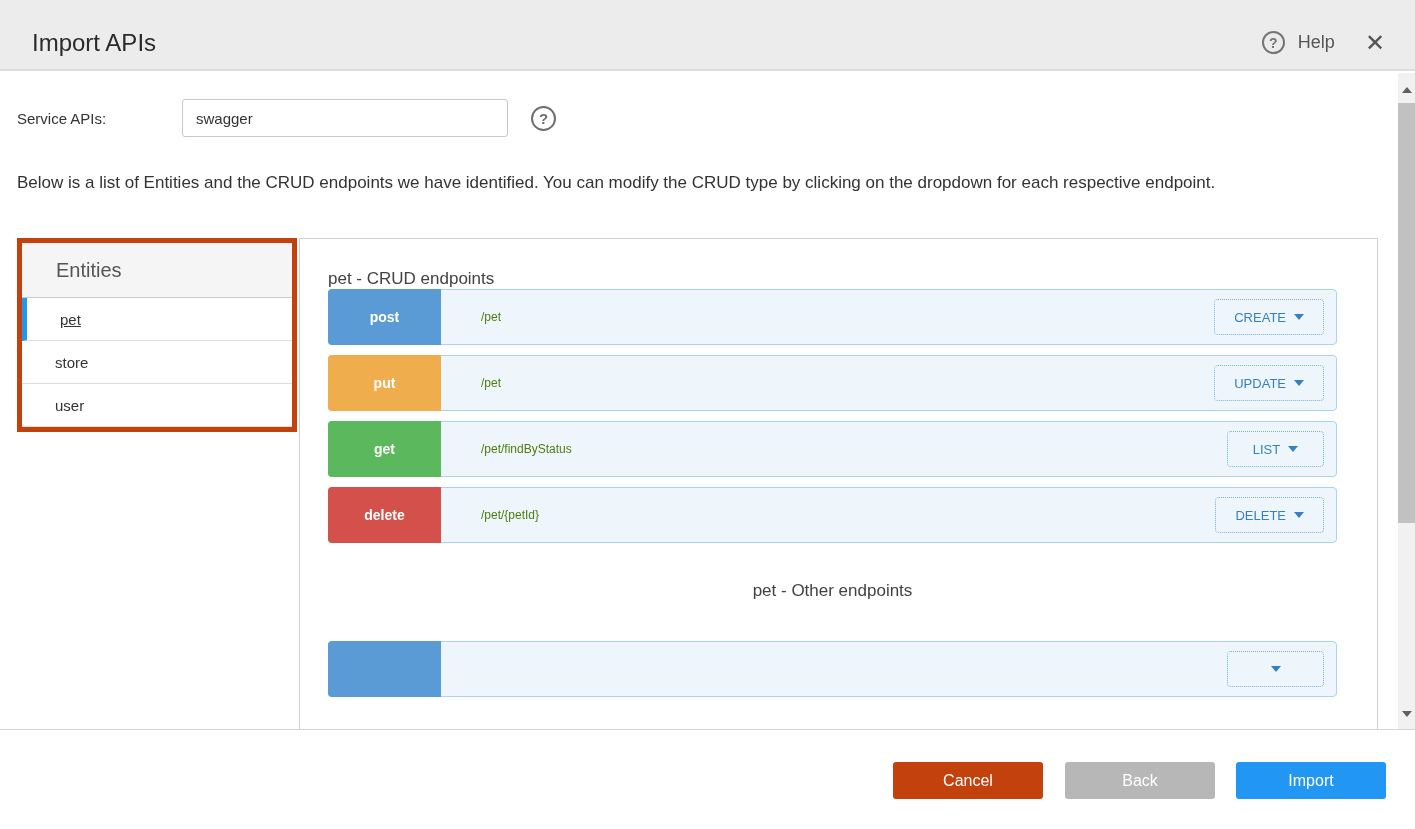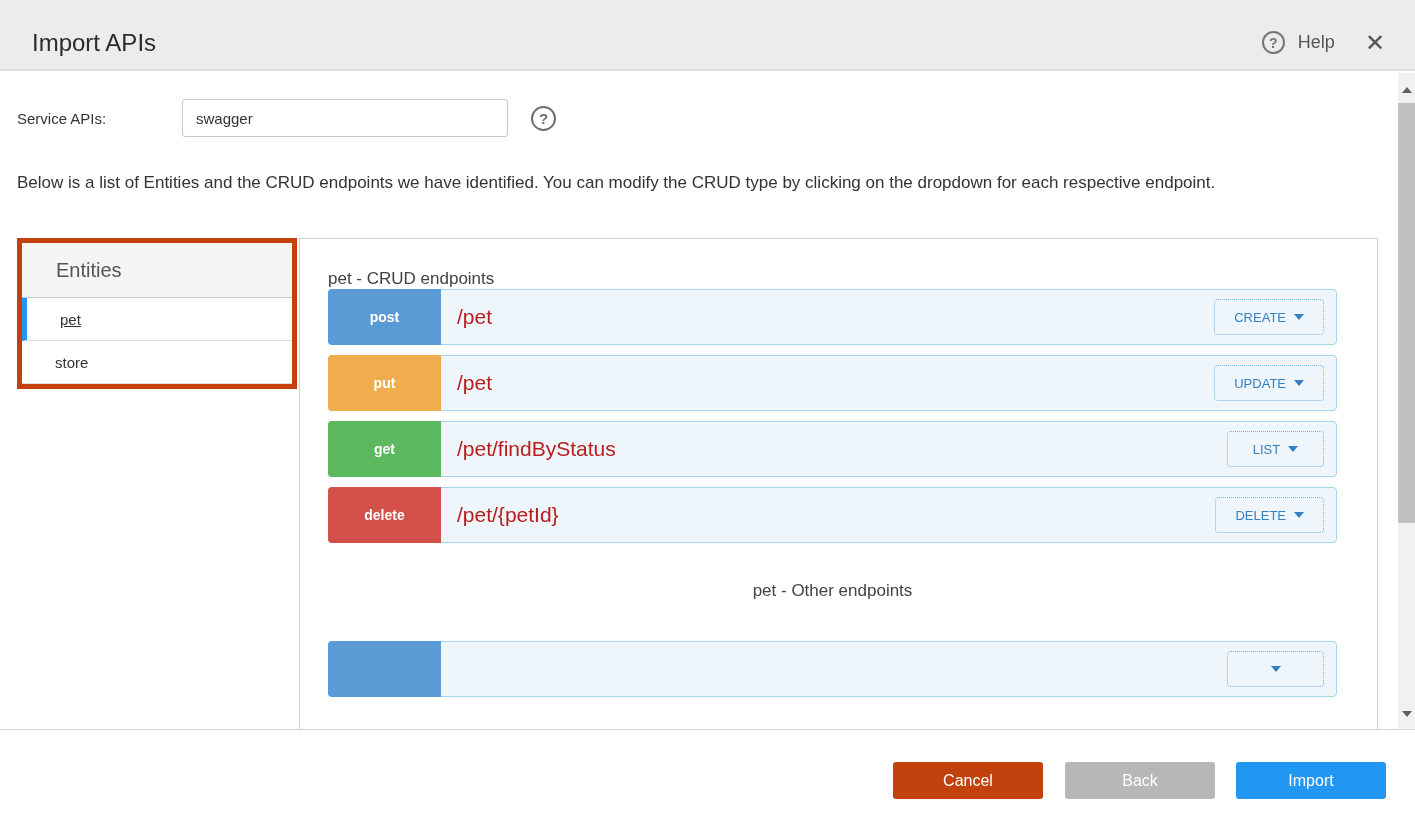--- a/index.html
+++ b/index.html
@@ -143,23 +143,23 @@
     flex: 0 0 113px;
     align-self: stretch;
     margin: -1px 0 -1px -1px;
     border-radius: 4px 0 0 4px;
     color: #fff;
     font-weight: bold;
     font-size: 14px;
     display: flex; align-items: center; justify-content: center;
   }
   .ep-path {
-    margin-left: 16px;
-    font-size: 21px;
-    color: #b91c1c;
+    margin-left: 40px;
+    font-size: 12px;
+    color: #4d7c0f;
   }
   .crud-dropdown {
     margin-left: auto;
     margin-right: 12px;
     min-width: 97px;
     height: 36px;
     padding: 0 19px;
     border: 1px dotted #74b2e0;
     border-radius: 4px;
     background: transparent;
@@ -258,20 +258,21 @@
     </div>
 
     <div class="description">Below is a list of Entities and the CRUD endpoints we have identified. You can modify the CRUD type by clicking on the dropdown for each respective endpoint.</div>
 
     <div class="main">
 
       <div class="entities-panel">
         <div class="entities-header">Entities</div>
         <div class="entity-item selected">pet</div>
         <div class="entity-item">store</div>
+        <div class="entity-item">user</div>
       </div>
 
       <div class="endpoints-panel">
         <div class="section-title first">pet - CRUD endpoints</div>
 
         <div class="ep-row">
           <div class="method-badge" style="background: rgb(91, 155, 213);">post</div>
           <div class="ep-path">/pet</div>
           <button class="crud-dropdown">
             <span>CREATE</span>

